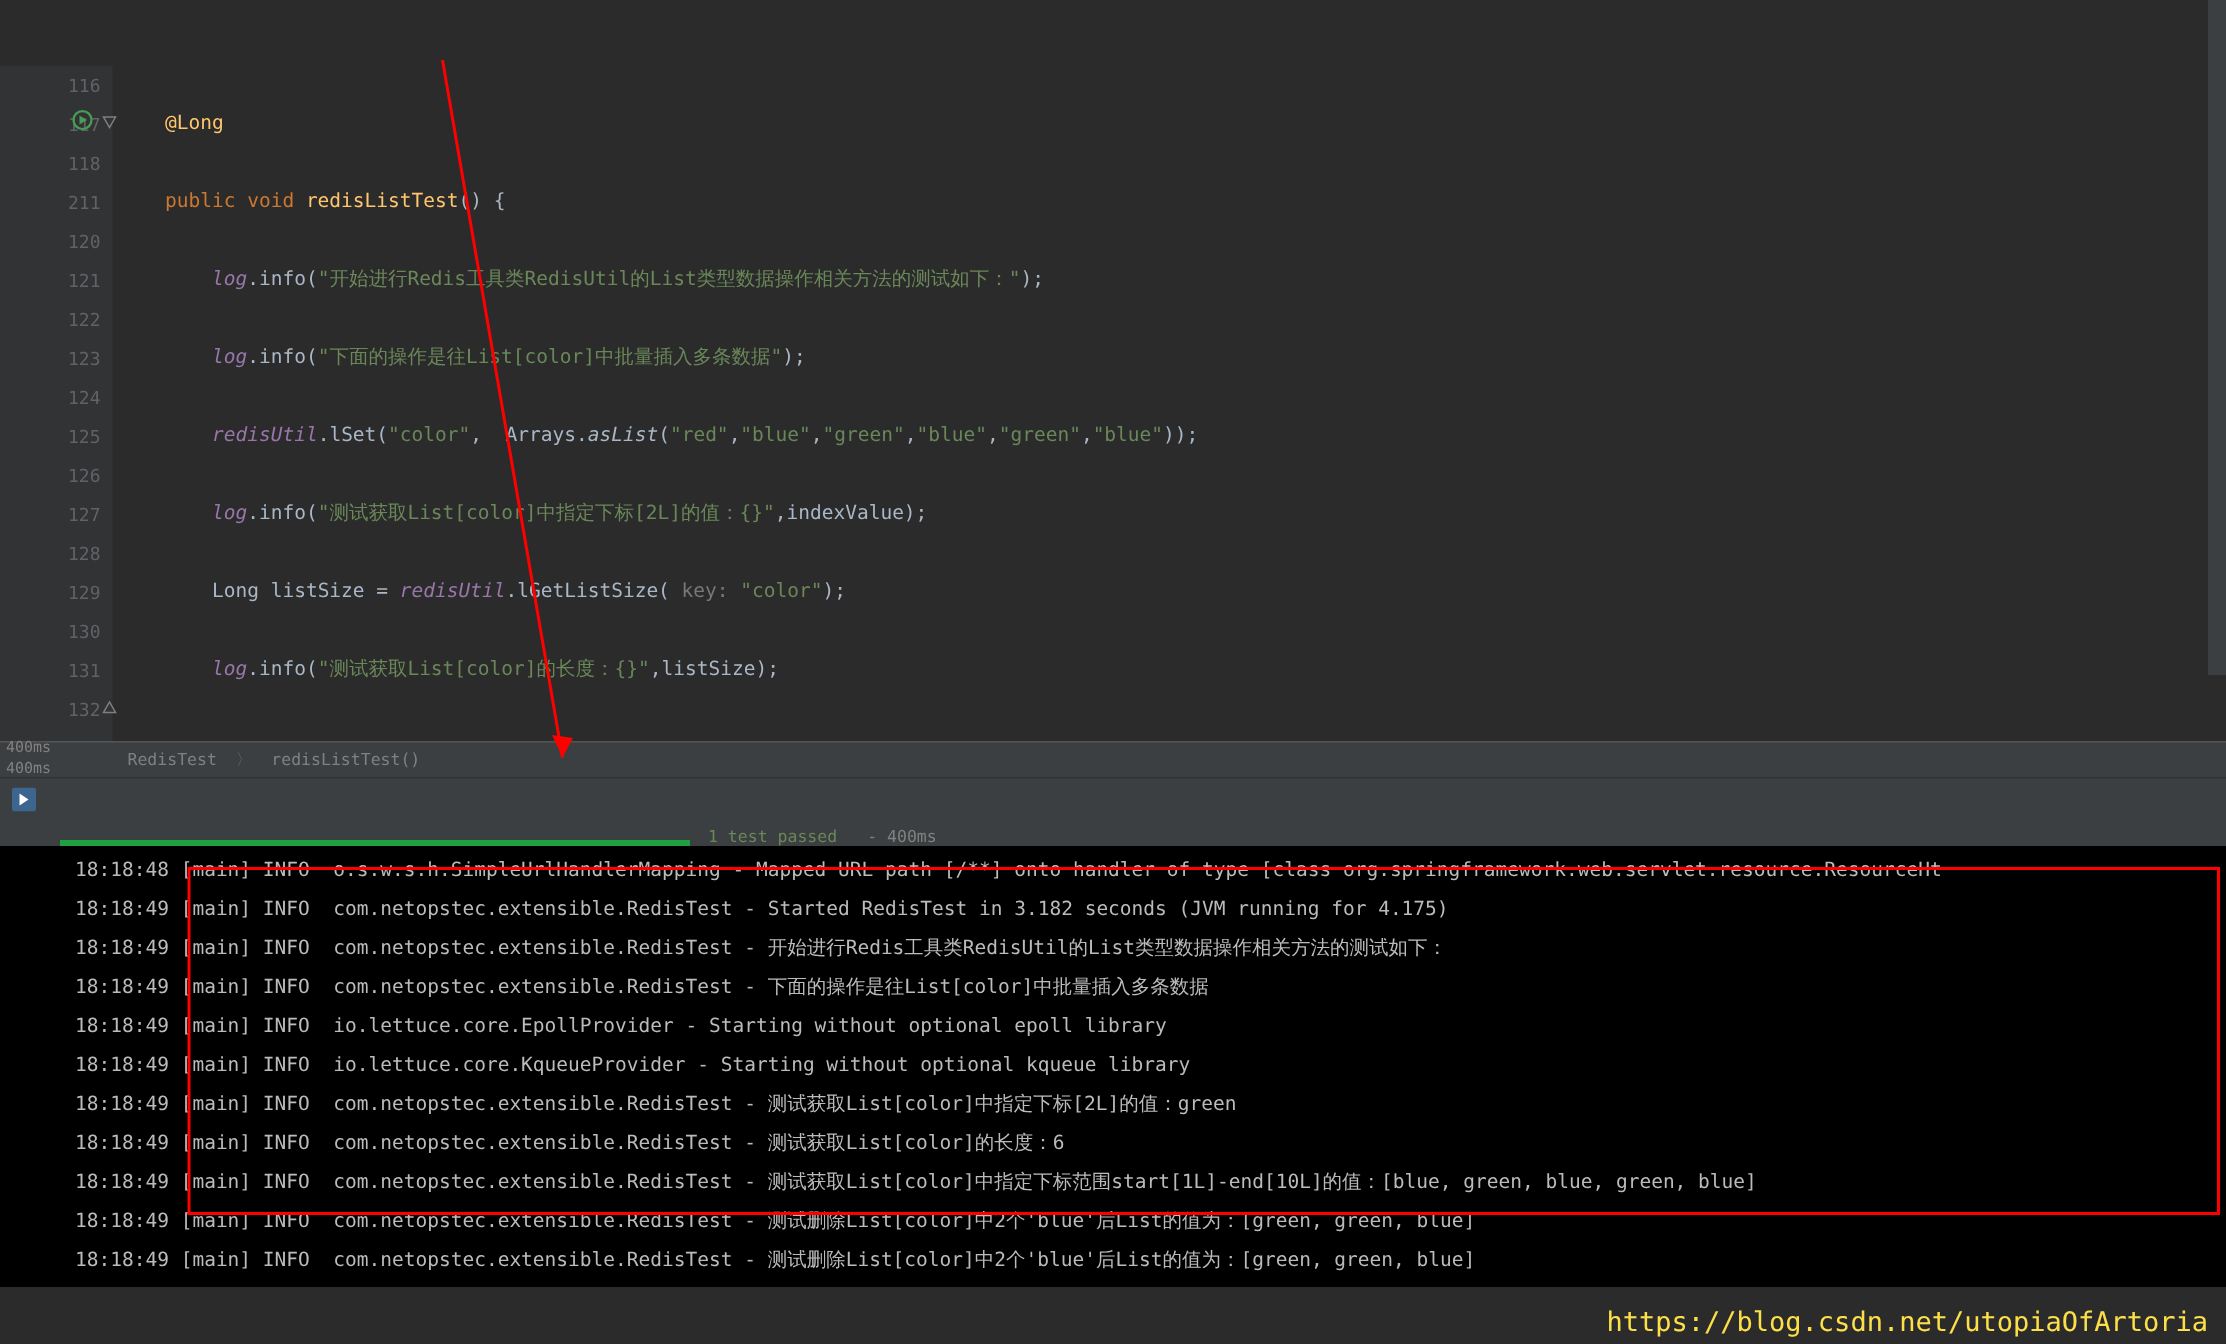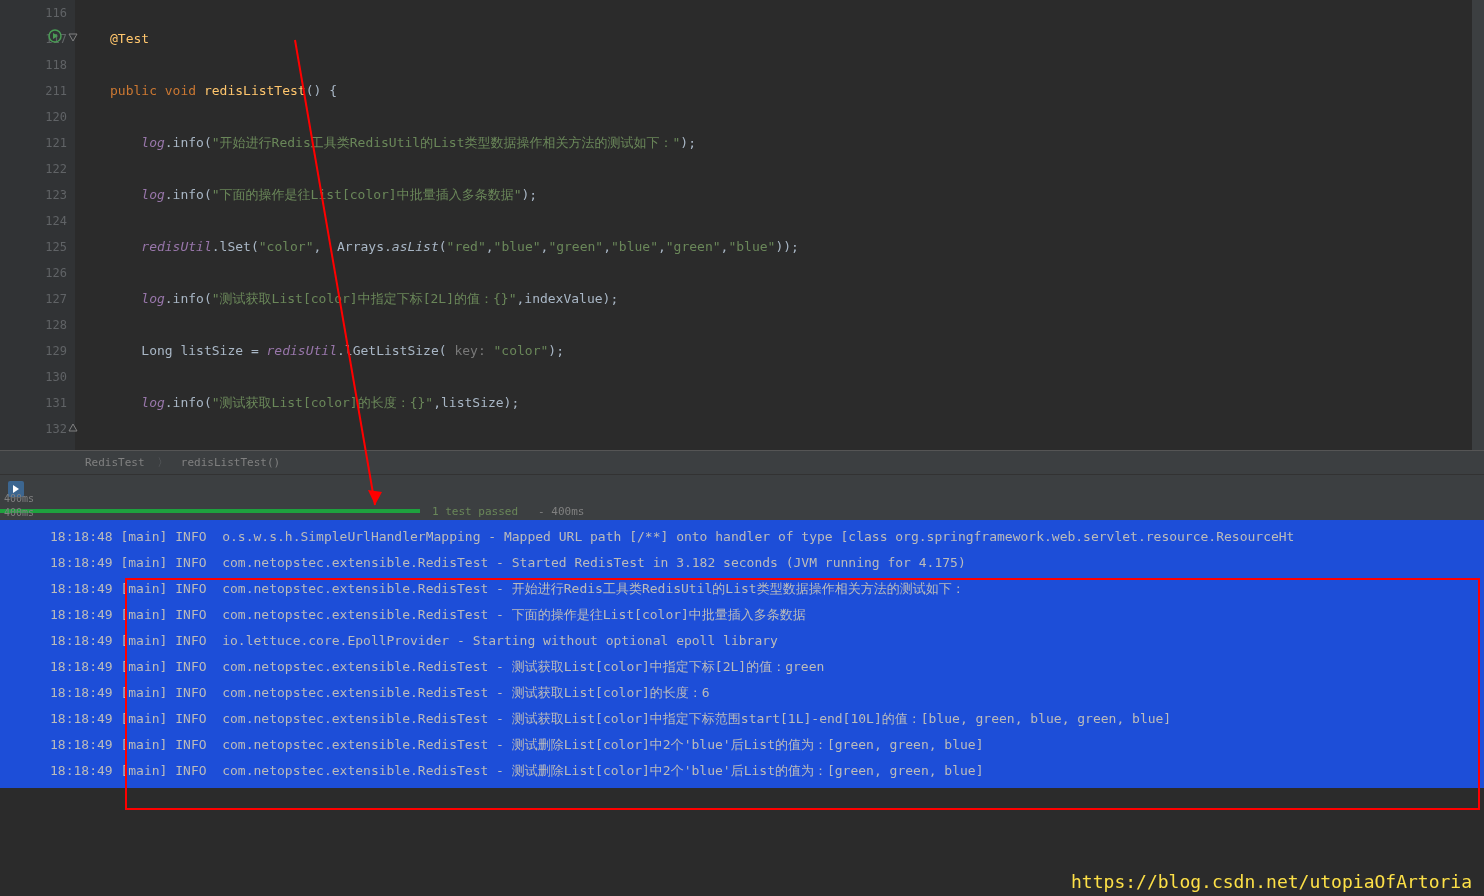--- a/index.html
+++ b/index.html
@@ -11,20 +11,21 @@
   width: 1484px;
   height: 896px;
   overflow: hidden;
   position: relative;
 }
 .editor-area {
   display: flex;
   background: #2b2b2b;
   height: 450px;
   overflow: hidden;
+  margin-top: 44px;
 }
 .gutter {
   width: 75px;
   background: #313335;
   text-align: right;
   padding-right: 8px;
   color: #606366;
   line-height: 26px;
   font-size: 12px;
   position: relative;
@@ -69,41 +70,42 @@
 }
 .run-icon {
   width: 16px;
   height: 16px;
   margin-right: 8px;
 }
 .progress-bar {
   height: 18px;
   background: #3c3f41;
   display: flex;
-  align-items: center;
+  align-items: flex-end;
+  padding-left: 40px;
   font-size: 11px;
   color: #808080;
 }
 .progress-track {
   width: 420px;
   height: 4px;
   background: #1ea13e;
   margin-right: 12px;
 }
 .time-labels {
   position: absolute;
   left: 0;
   width: 38px;
   font-size: 10px;
   color: #808080;
   line-height: 14px;
   text-align: center;
 }
 .console {
-  background: #1d4ed8;
+  background: #000000;
   padding: 4px 10px 4px 50px;
   line-height: 26px;
   color: #bbbbbb;
   font-size: 13px;
   position: relative;
 }
 .console-line { white-space: pre; }
 .red-box {
   border: 2px solid #ff0000;
   position: absolute;
@@ -163,21 +165,21 @@
           <path d="M1 1 L9 1 L5 8 Z" fill="none" stroke="#808080"></path>
         </svg>
     </div>
     <div style="position:absolute;left:68px;top:416px;">
       <svg width="10" height="10">
           <path d="M1 8 L9 8 L5 1 Z" fill="none" stroke="#808080"></path>
         </svg>
     </div>
   </div>
   <div class="code-area">
-<span class="code-line"><span class="kw-yellow">@Test</span></span>
+<span class="code-line"><span class="kw-yellow">@Long</span></span>
 <span class="code-line"><span class="kw-orange">public void </span><span class="kw-yellow">redisListTest</span><span>() {</span></span>
 <span class="code-line">    <span class="kw-italic">log</span><span>.info(</span><span class="kw-green">"开始进行Redis工具类RedisUtil的List类型数据操作相关方法的测试如下："</span><span>);</span></span>
 <span class="code-line">    <span class="kw-italic">log</span><span>.info(</span><span class="kw-green">"下面的操作是往List[color]中批量插入多条数据"</span><span>);</span></span>
 <span class="code-line">    <span class="kw-purple">redisUtil</span><span>.lSet(</span><span class="kw-green">"color"</span><span>,  Arrays.</span><span class="kw-italic-static">asList</span><span>(</span><span class="kw-green">"red"</span><span>,</span><span class="kw-green">"blue"</span><span>,</span><span class="kw-green">"green"</span><span>,</span><span class="kw-green">"blue"</span><span>,</span><span class="kw-green">"green"</span><span>,</span><span class="kw-green">"blue"</span><span>));</span></span>
 <span class="code-line">    <span class="kw-italic">log</span><span>.info(</span><span class="kw-green">"测试获取List[color]中指定下标[2L]的值：{}"</span><span>,indexValue);</span></span>
 <span class="code-line">    <span>Long listSize = </span><span class="kw-purple">redisUtil</span><span>.lGetListSize( </span><span class="param-hint">key: </span><span class="kw-green">"color"</span><span>);</span></span>
 <span class="code-line">    <span class="kw-italic">log</span><span>.info(</span><span class="kw-green">"测试获取List[color]的长度：{}"</span><span>,listSize);</span></span>
 
 
 
@@ -212,20 +214,21 @@
   <span style="color:#6a8759;">1 test passed</span>
   <span style="margin-left:20px;">- 400ms</span>
 </div>
 
 <div class="console">
   <div class="console-line">18:18:48 [main] INFO  o.s.w.s.h.SimpleUrlHandlerMapping - Mapped URL path [/**] onto handler of type [class org.springframework.web.servlet.resource.ResourceHt</div>
   <div class="console-line">18:18:49 [main] INFO  com.netopstec.extensible.RedisTest - Started RedisTest in 3.182 seconds (JVM running for 4.175)</div>
   <div class="console-line">18:18:49 [main] INFO  com.netopstec.extensible.RedisTest - 开始进行Redis工具类RedisUtil的List类型数据操作相关方法的测试如下：</div>
   <div class="console-line">18:18:49 [main] INFO  com.netopstec.extensible.RedisTest - 下面的操作是往List[color]中批量插入多条数据</div>
   <div class="console-line">18:18:49 [main] INFO  io.lettuce.core.EpollProvider - Starting without optional epoll library</div>
+  <div class="console-line">18:18:49 [main] INFO  io.lettuce.core.KqueueProvider - Starting without optional kqueue library</div>
   <div class="console-line">18:18:49 [main] INFO  com.netopstec.extensible.RedisTest - 测试获取List[color]中指定下标[2L]的值：green</div>
   <div class="console-line">18:18:49 [main] INFO  com.netopstec.extensible.RedisTest - 测试获取List[color]的长度：6</div>
   <div class="console-line">18:18:49 [main] INFO  com.netopstec.extensible.RedisTest - 测试获取List[color]中指定下标范围start[1L]-end[10L]的值：[blue, green, blue, green, blue]</div>
   <div class="console-line">18:18:49 [main] INFO  com.netopstec.extensible.RedisTest - 测试删除List[color]中2个'blue'后List的值为：[green, green, blue]</div>
   <div class="console-line">18:18:49 [main] INFO  com.netopstec.extensible.RedisTest - 测试删除List[color]中2个'blue'后List的值为：[green, green, blue]</div>
 </div>
 
 <div class="red-box" style="left:125px;top:578px;width:1355px;height:232px;"></div>
 
 <svg class="arrow-svg" style="left:280px;top:35px;" width="120" height="490">

